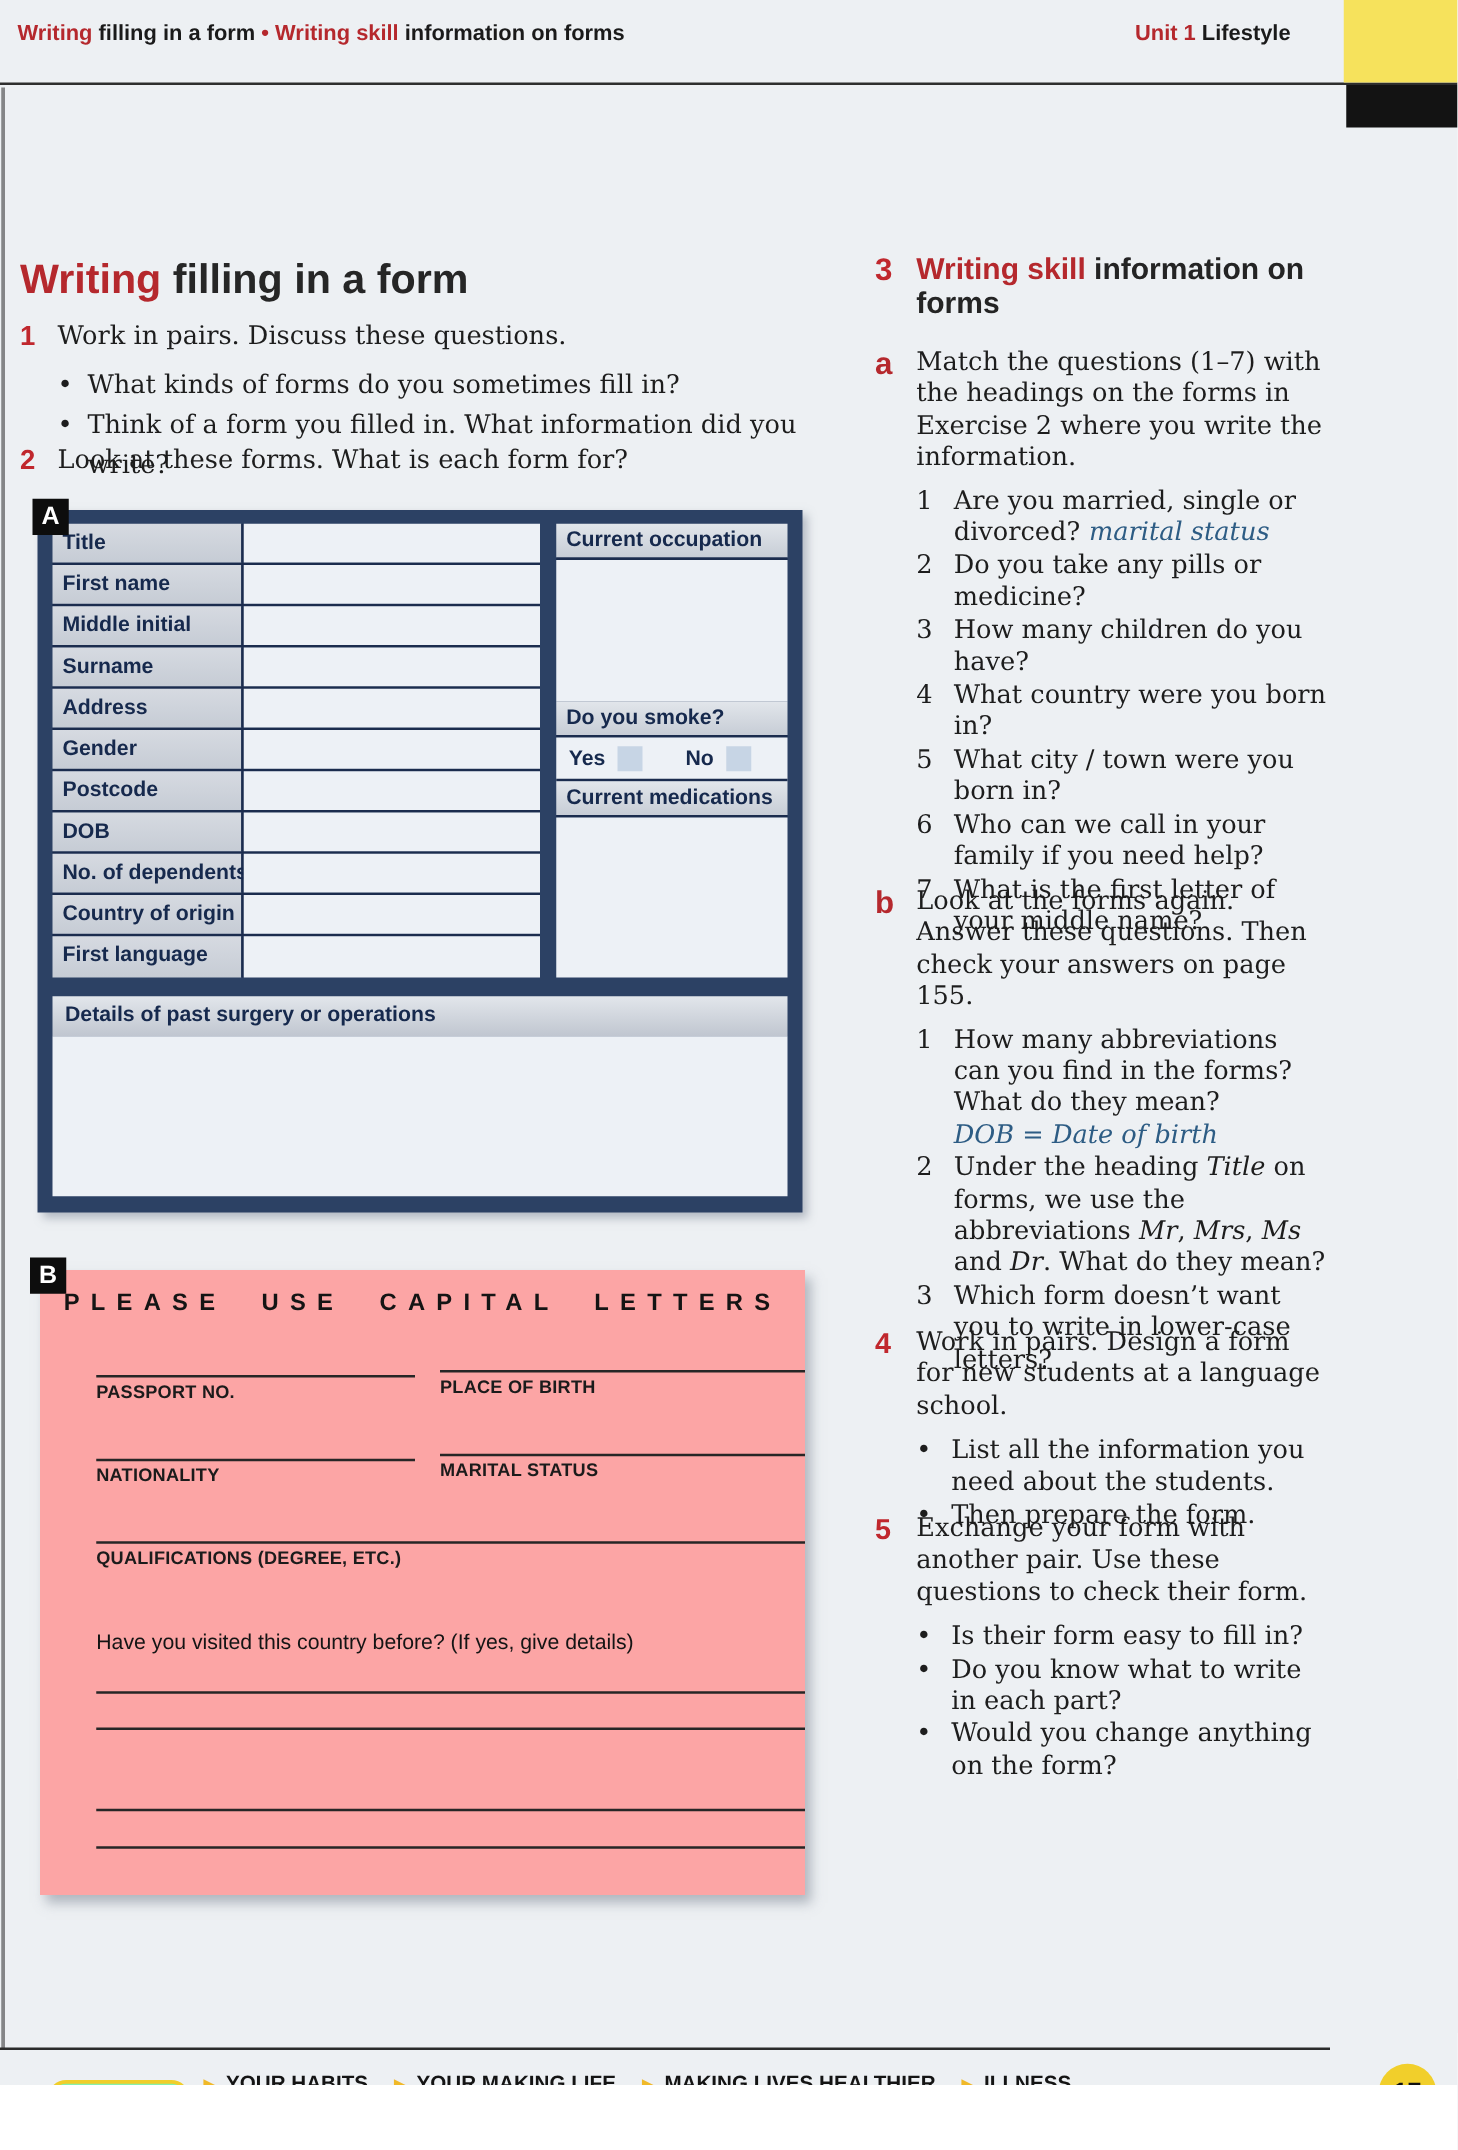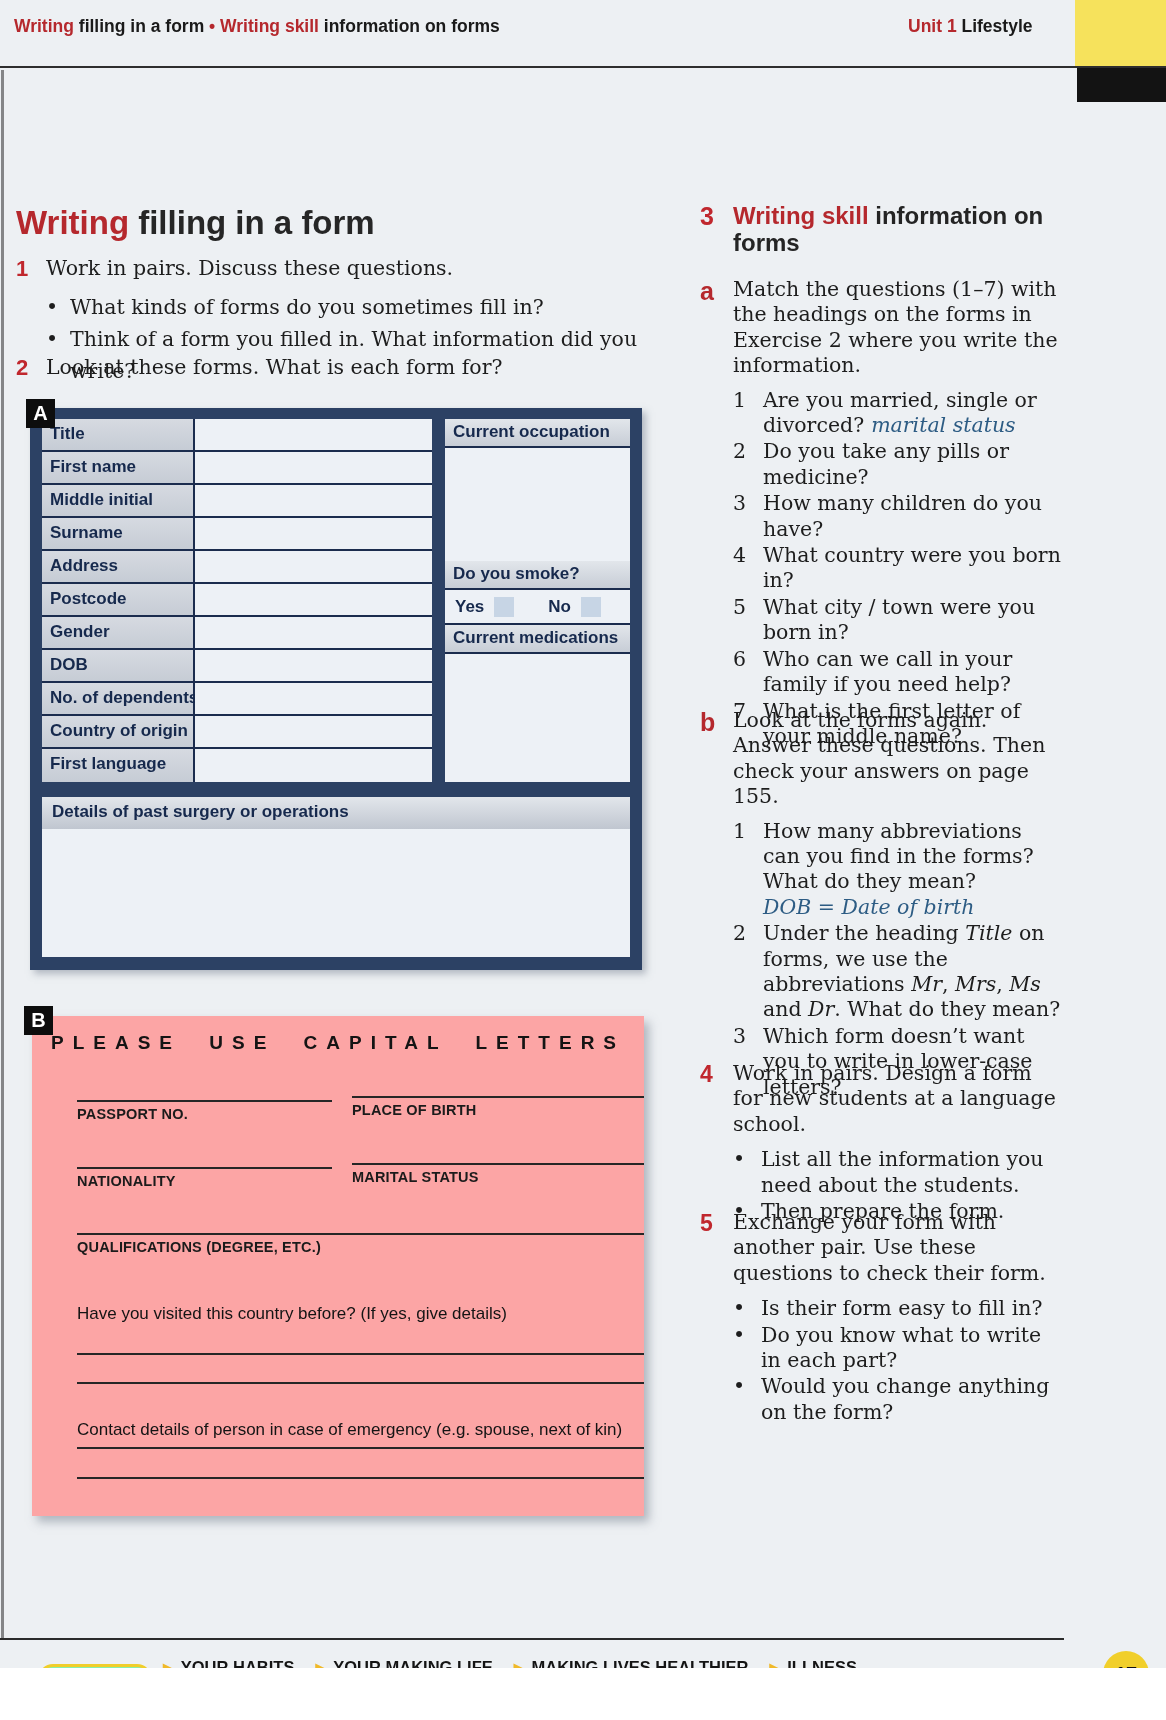--- a/index.html
+++ b/index.html
@@ -154,25 +154,25 @@
           </div>
         <div class="fa-row">
             <span class="fa-label">Surname</span>
             <span class="fa-input"></span>
           </div>
         <div class="fa-row">
             <span class="fa-label">Address</span>
             <span class="fa-input"></span>
           </div>
         <div class="fa-row">
+            <span class="fa-label">Gender</span>
+            <span class="fa-input"></span>
+          </div>
+        <div class="fa-row">
             <span class="fa-label">Postcode</span>
-            <span class="fa-input"></span>
-          </div>
-        <div class="fa-row">
-            <span class="fa-label">Gender</span>
             <span class="fa-input"></span>
           </div>
         <div class="fa-row">
             <span class="fa-label">DOB</span>
             <span class="fa-input"></span>
           </div>
         <div class="fa-row">
             <span class="fa-label">No. of dependents</span>
             <span class="fa-input"></span>
           </div>
@@ -207,21 +207,20 @@
   <div class="form-b">
     <div class="fb-heading">PLEASE USE CAPITAL LETTERS</div>
     <div class="fb-field" style="left:45px;top:84px;width:255px;">PASSPORT NO.</div>
     <div class="fb-field" style="left:320px;top:80px;width:292px;">PLACE OF BIRTH</div>
     <div class="fb-field" style="left:45px;top:151px;width:255px;">NATIONALITY</div>
     <div class="fb-field" style="left:320px;top:147px;width:292px;">MARITAL STATUS</div>
     <div class="fb-field" style="left:45px;top:217px;width:567px;">QUALIFICATIONS (DEGREE, ETC.)</div>
     <div class="fb-q" style="left:45px;top:288px;width:560px;">Have you visited this country before? (If yes, give details)</div>
     <div class="fb-line" style="left:45px;top:337px;width:567px;"></div>
     <div class="fb-line" style="left:45px;top:366px;width:567px;"></div>
-    <div class="fb-q" style="left:45px;top:404px;width:560px;">Contact details of person in case of emergency (e.g. spouse, next of kin)</div>
     <div class="fb-line" style="left:45px;top:431px;width:567px;"></div>
     <div class="fb-line" style="left:45px;top:461px;width:567px;"></div>
   </div>
 
   <div class="sec3">
     <span class="num">3</span>
     <span class="htext"><span class="red">Writing skill</span><span> information on forms</span></span>
   </div>
 
   <div class="rblock" style="top:277px;">

